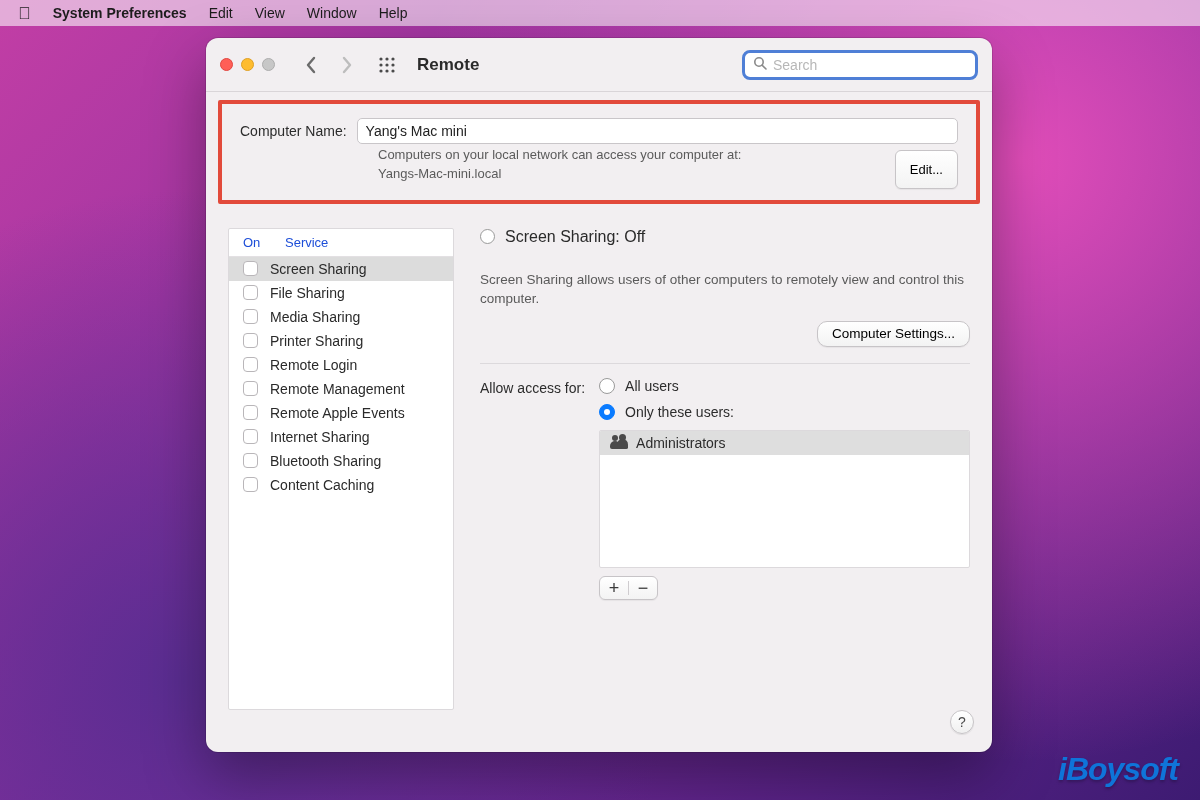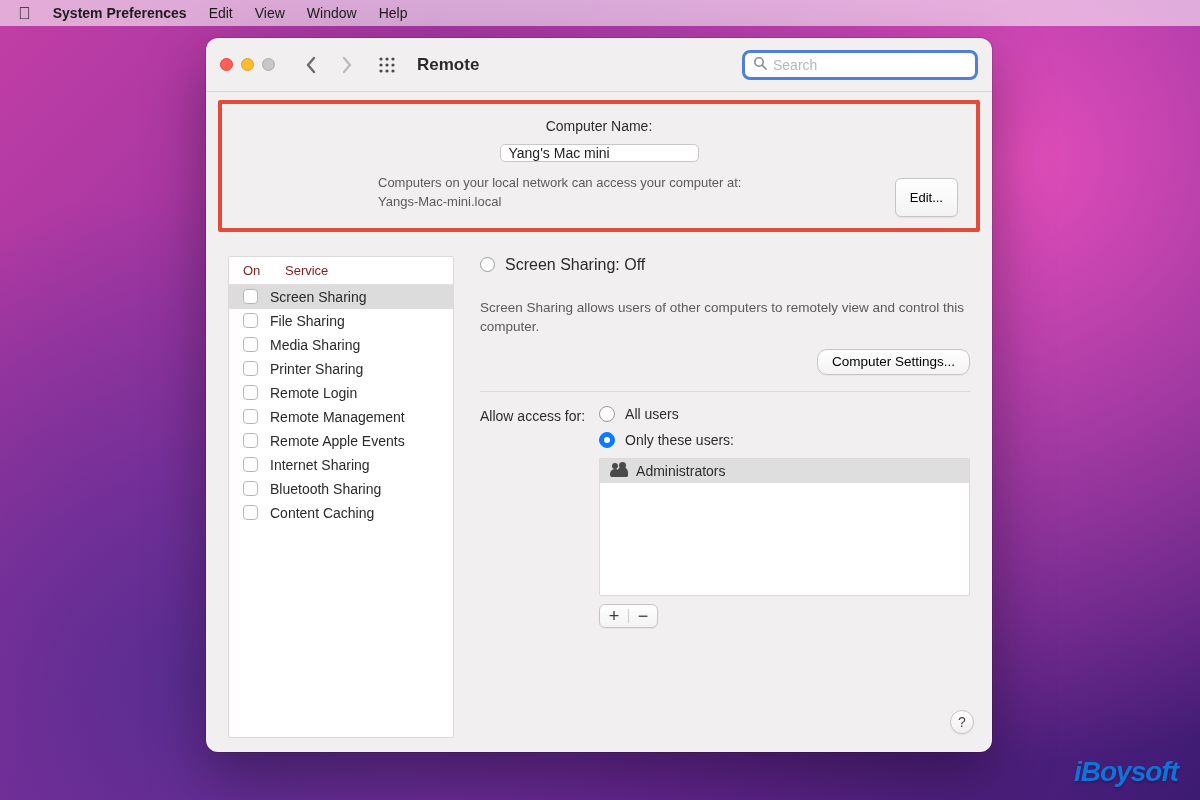--- a/index.html
+++ b/index.html
@@ -69,33 +69,33 @@
   }
   .searchwrap input::placeholder { color:#b7b7b7; }
 
   
   .highlight {
     margin: 8px 12px 0 12px;
     border: 4px solid #e24a3b;
     border-radius: 2px;
     padding: 14px 18px 16px 18px;
   }
-  .cname-row { display:flex; align-items:center; gap: 10px; flex-direction: column; }
+  .cname-row { display:flex; align-items:center; gap: 10px; }
   .cname-label { font-size: 14px; color:#2c2c2c; white-space: nowrap; }
   .cname-input {
     flex:1; height: 26px;
     border: 1px solid #c9c6c9;
     border-radius: 5px;
     background:#fff;
     padding: 0 8px;
     font-size: 14px;
     color:#222;
   }
   .cname-sub {
-    margin-top: 12px;
+    margin-top: 2px;
     margin-left: 138px;
     font-size: 13px;
     color: #5b5b5b;
     line-height: 1.45;
     position: relative;
     padding-right: 120px;
   }
   .edit-btn {
     position:absolute; right:0; top: 4px;
     height: 39px; padding: 0 14px;
@@ -109,21 +109,21 @@
   
   .content { display:flex; padding: 24px 22px 22px 22px; gap: 26px; height: calc(100% - 54px - 132px); }
   .services-panel {
     width: 226px;
     background:#ffffff;
     border:1px solid #dcd9dc;
     border-radius: 2px;
     overflow:hidden;
     display:flex; flex-direction:column;
   }
-  .sp-header { display:flex; padding: 6px 10px 6px 14px; border-bottom:1px solid #e3e0e3; font-size:13px; color:#7f1d1d; gap: 16px; }
+  .sp-header { display:flex; padding: 6px 10px 6px 14px; border-bottom:1px solid #e3e0e3; font-size:13px; color:#1d4ed8; gap: 16px; }
   .sp-header .col-on { width: 26px; }
   .svc { display:flex; align-items:center; gap: 12px; padding: 4px 10px 4px 14px; font-size: 14px; color:#2a2a2a; }
   .svc.selected { background:#dcdcdc; }
   .chk {
     width: 15px; height: 15px; border:1px solid #b9b6b9; border-radius:4px; background:#fff; flex:none;
   }
 
   .detail { flex:1; display:flex; flex-direction:column; }
   .hdr-row { display:flex; align-items:center; gap:10px; }
   .radio-off { width:15px; height:15px; border-radius:50%; border:1.5px solid #9a9a9a; background:#fff; flex:none; }
@@ -182,21 +182,21 @@
     position:absolute; right:18px; bottom:18px;
     width:24px; height:24px; border-radius:50%;
     border:1px solid #c7c4c7; background:linear-gradient(#ffffff,#f0f0f0);
     display:flex; align-items:center; justify-content:center;
     font-size:14px; color:#4a4a4a;
     box-shadow: 0 1px 1px rgba(0,0,0,0.08);
   }
 
   .watermark {
     position:absolute; right:22px; bottom:12px;
-    font-size: 28px; font-weight:800; font-style:italic;
+    font-size: 32px; font-weight:800; font-style:italic;
     color:#0f74d9; letter-spacing:-1px;
     text-shadow: 0 2px 3px rgba(0,0,0,0.25);
   }
   .watermark .i { color:#0f74d9; }
 </style>
 </head>
 <body>
 
 <div class="menubar">
   <span class="apple-logo"></span>

